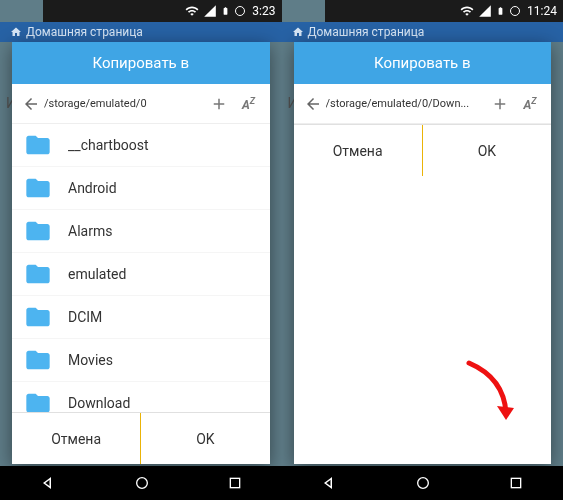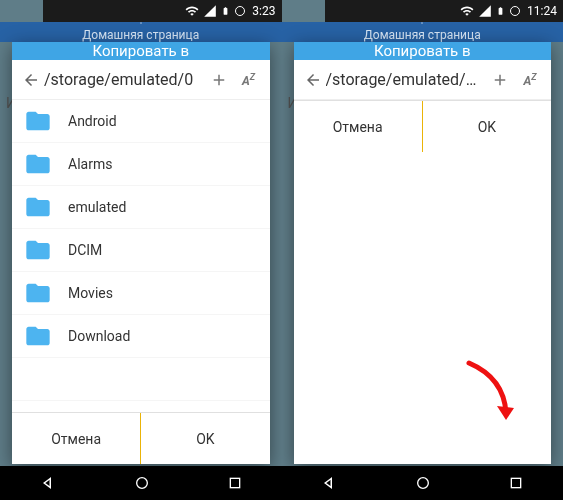--- a/index.html
+++ b/index.html
@@ -38,21 +38,20 @@
   .status-bar .time { margin-left: 2px; }
   .notif-bar {
     height: 20px;
     background: #2762a5;
     display: flex;
     align-items: center;
     padding: 0 10px;
     color: #d7e6f6;
     font-size: 12px;
     gap: 4px;
-    flex-direction: column;
   }
   .bg-label {
     position: absolute;
     top: 95px;
     left: 6px;
     color: #555;
     font-size: 14px;
   }
   .dialog {
     position: absolute;
@@ -63,39 +62,39 @@
     background: #fff;
     box-shadow: 0 4px 18px rgba(0,0,0,.45);
     display: flex;
     flex-direction: column;
   }
   .dialog-header {
     background: #3fa5e5;
     color: #fff;
     text-align: center;
     font-size: 15px;
-    padding: 0 0;
+    padding: 12px 0;
   }
   .path-row {
     display: flex;
     align-items: center;
     height: 40px;
     border-bottom: 1px solid #eee;
     padding: 0 6px;
   }
   .path-row .back {
     width: 26px;
     display: flex;
     align-items: center;
     justify-content: center;
     color: #666;
   }
   .path-row .path {
     flex: 1;
-    font-size: 16px;
+    font-size: 11px;
     color: #333;
     white-space: nowrap;
     overflow: hidden;
     text-overflow: ellipsis;
   }
   .path-row .ic {
     width: 30px;
     display: flex;
     align-items: center;
     justify-content: center;
@@ -209,20 +208,28 @@
         </div>
       </div>
 
       <div class="list" id="list-left">
           <div class="row">
             <div class="fldr">
               <svg width="28" height="28" viewBox="0 0 24 24" fill="#4db4f0">
                 <path d="M10 4H4c-1.1 0-2 .9-2 2v12c0 1.1.9 2 2 2h16c1.1 0 2-.9 2-2V8c0-1.1-.9-2-2-2h-8l-2-2z"></path>
               </svg>
             </div>
+            <div class="name">__chartboost</div>
+          </div>
+          <div class="row">
+            <div class="fldr">
+              <svg width="28" height="28" viewBox="0 0 24 24" fill="#4db4f0">
+                <path d="M10 4H4c-1.1 0-2 .9-2 2v12c0 1.1.9 2 2 2h16c1.1 0 2-.9 2-2V8c0-1.1-.9-2-2-2h-8l-2-2z"></path>
+              </svg>
+            </div>
             <div class="name">Android</div>
           </div>
           <div class="row">
             <div class="fldr">
               <svg width="28" height="28" viewBox="0 0 24 24" fill="#4db4f0">
                 <path d="M10 4H4c-1.1 0-2 .9-2 2v12c0 1.1.9 2 2 2h16c1.1 0 2-.9 2-2V8c0-1.1-.9-2-2-2h-8l-2-2z"></path>
               </svg>
             </div>
             <div class="name">Alarms</div>
           </div>

